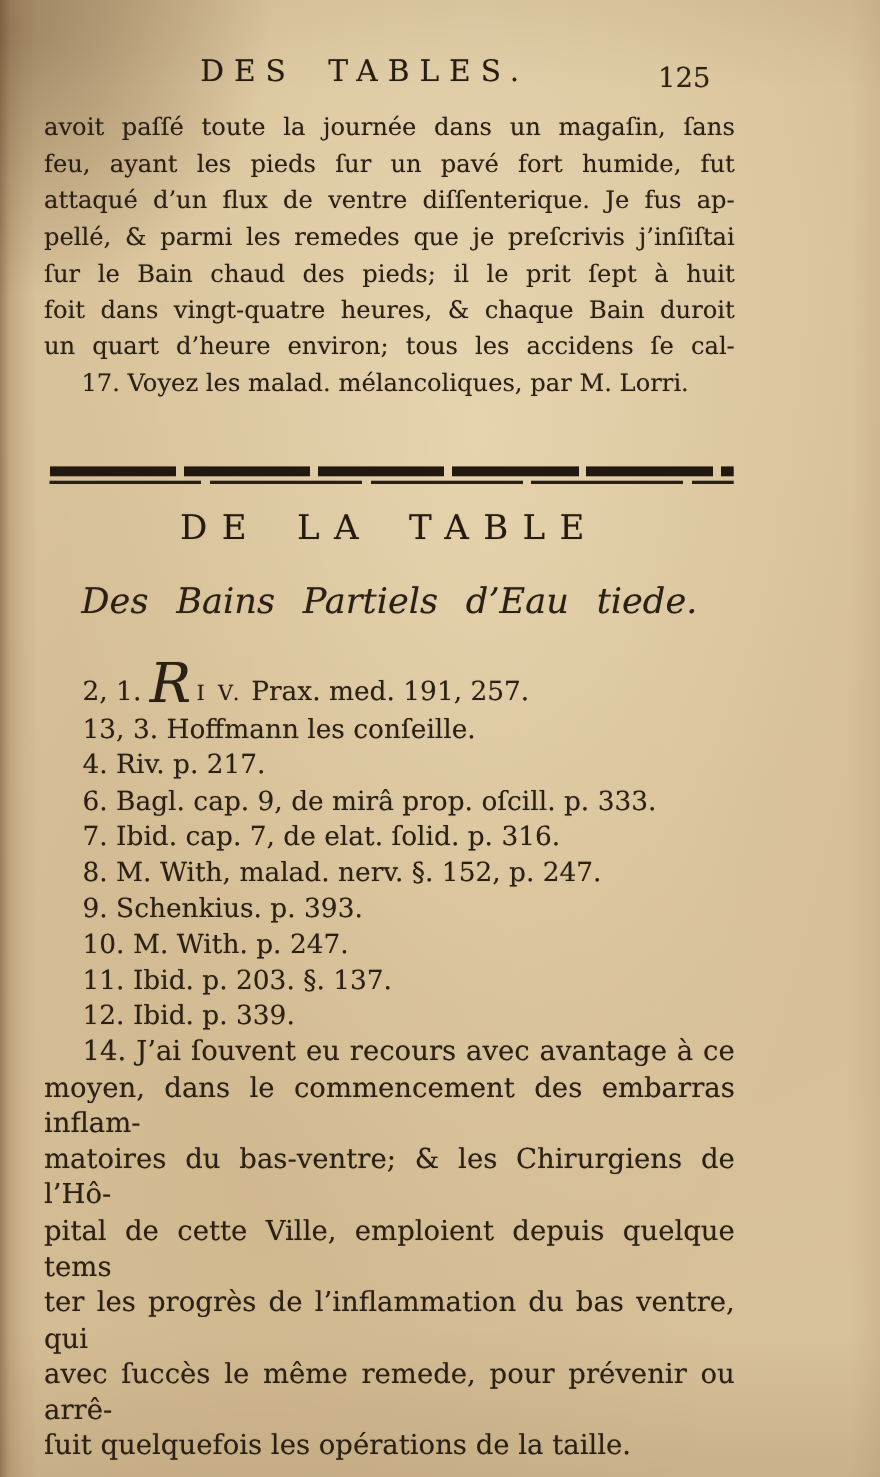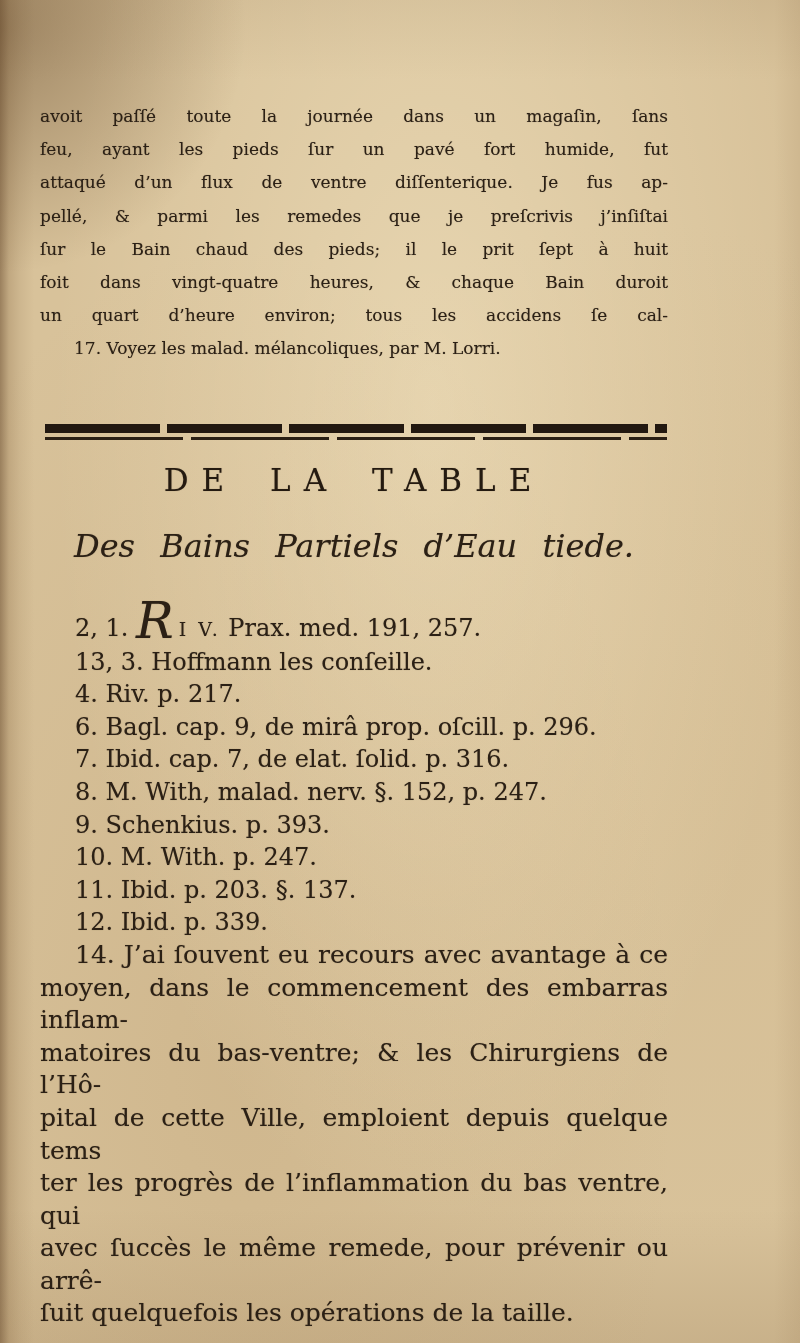--- a/index.html
+++ b/index.html
@@ -25,21 +25,21 @@
   .running-header{position:absolute;top:50px;left:40px;width:628px;height:40px;}
   .header-title{
     position:absolute;left:142px;top:0;
     font-size:27px;letter-spacing:9px;word-spacing:12px;color:#261c11;
   }
   .page-number{position:absolute;right:22px;top:6px;font-size:25px;color:#2e2315;}
   
   .col{position:absolute;left:40px;width:628px;}
   .para-top{top:100px;}
   .text-line{
-    font-size:17px;line-height:33.2px;white-space:nowrap;
+    font-size:22px;line-height:33.2px;white-space:nowrap;
   }
   .text-line.just{
     white-space:normal;text-align:justify;text-align-last:justify;
   }
   .indent{padding-left:34px;}
   
   .divider{position:absolute;top:424px;left:45px;width:622px;}
   .rule-thick{
     height:9px;
     background:repeating-linear-gradient(to right,#221810 0px,#221810 115px,rgba(0,0,0,0) 115px,rgba(0,0,0,0) 122px);
@@ -69,20 +69,24 @@
   }
   
   .closing .text-line{font-size:25px;line-height:32.6px;}
   .closing .first{padding-left:35px;}
 </style>
 </head>
 <body>
 
 <div class="page">
 
+  <div class="running-header">
+    <div class="header-title ink">DES TABLES.</div>
+    <div class="page-number ink">125</div>
+  </div>
 
   <div class="col para-top">
     <div class="text-line just ink">avoit paſſé toute la journée dans un magaſin, ſans</div>
     <div class="text-line just ink">feu, ayant les pieds ſur un pavé fort humide, fut</div>
     <div class="text-line just ink">attaqué d’un flux de ventre diſſenterique. Je fus ap-</div>
     <div class="text-line just ink">pellé, &amp; parmi les remedes que je preſcrivis j’inſiſtai</div>
     <div class="text-line just ink">ſur le Bain chaud des pieds; il le prit ſept à huit</div>
     <div class="text-line just ink">foit dans vingt-quatre heures, &amp; chaque Bain duroit</div>
     <div class="text-line just ink">un quart d’heure environ; tous les accidens ſe cal-</div>
     <div class="text-line indent ink">17. Voyez les malad. mélancoliques, par M. Lorri.</div>
@@ -93,21 +97,21 @@
     <div class="rule-thin"></div>
   </div>
 
   <div class="section-title ink">DE LA TABLE</div>
   <div class="section-subtitle ink">Des Bains Partiels d’Eau tiede.</div>
 
   <div class="col notes">
     <div class="note-line ink"><span class="seg-rm">2, 1. </span><span class="seg-initial">R</span><span class="seg-sc">I V.</span><span class="seg-it"> Prax. med. </span><span class="seg-rm">191, 257.</span></div>
     <div class="note-line ink"><span class="seg-rm">13, 3. Hoffmann les conſeille.</span></div>
     <div class="note-line ink"><span class="seg-rm">4. </span><span class="seg-it">Riv.</span><span class="seg-rm"> p. 217.</span></div>
-    <div class="note-line ink"><span class="seg-rm">6. </span><span class="seg-it">Bagl.</span><span class="seg-rm"> cap. 9, </span><span class="seg-it">de mirâ prop. oſcill.</span><span class="seg-rm"> p. 296.</span></div>
+    <div class="note-line ink"><span class="seg-rm">6. </span><span class="seg-it">Bagl.</span><span class="seg-rm"> cap. 9, </span><span class="seg-it">de mirâ prop. oſcill.</span><span class="seg-rm"> p. 333.</span></div>
     <div class="note-line ink"><span class="seg-rm">7. </span><span class="seg-it">Ibid.</span><span class="seg-rm"> cap. 7, </span><span class="seg-it">de elat. ſolid.</span><span class="seg-rm"> p. 316.</span></div>
     <div class="note-line ink"><span class="seg-rm">8. M. With, malad. nerv. §. 152, </span><span class="seg-it">p.</span><span class="seg-rm"> 247.</span></div>
     <div class="note-line ink"><span class="seg-rm">9. Schenkius. </span><span class="seg-it">p.</span><span class="seg-rm"> 393.</span></div>
     <div class="note-line ink"><span class="seg-rm">10. M. With. </span><span class="seg-it">p.</span><span class="seg-rm"> 247.</span></div>
     <div class="note-line ink"><span class="seg-rm">11. </span><span class="seg-it">Ibid.</span><span class="seg-rm"> p. 203. §. 137.</span></div>
     <div class="note-line ink"><span class="seg-rm">12. </span><span class="seg-it">Ibid.</span><span class="seg-rm"> p. 339.</span></div>
 
     <div class="closing">
       <div class="text-line just first ink">14. J’ai ſouvent eu recours avec avantage à ce</div>
       <div class="text-line just ink">moyen, dans le commencement des embarras inflam-</div>

